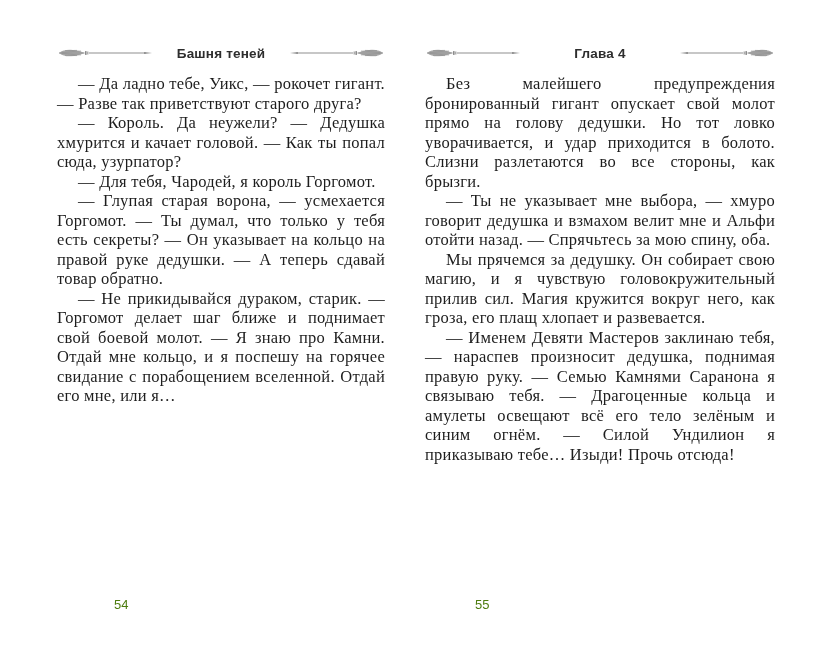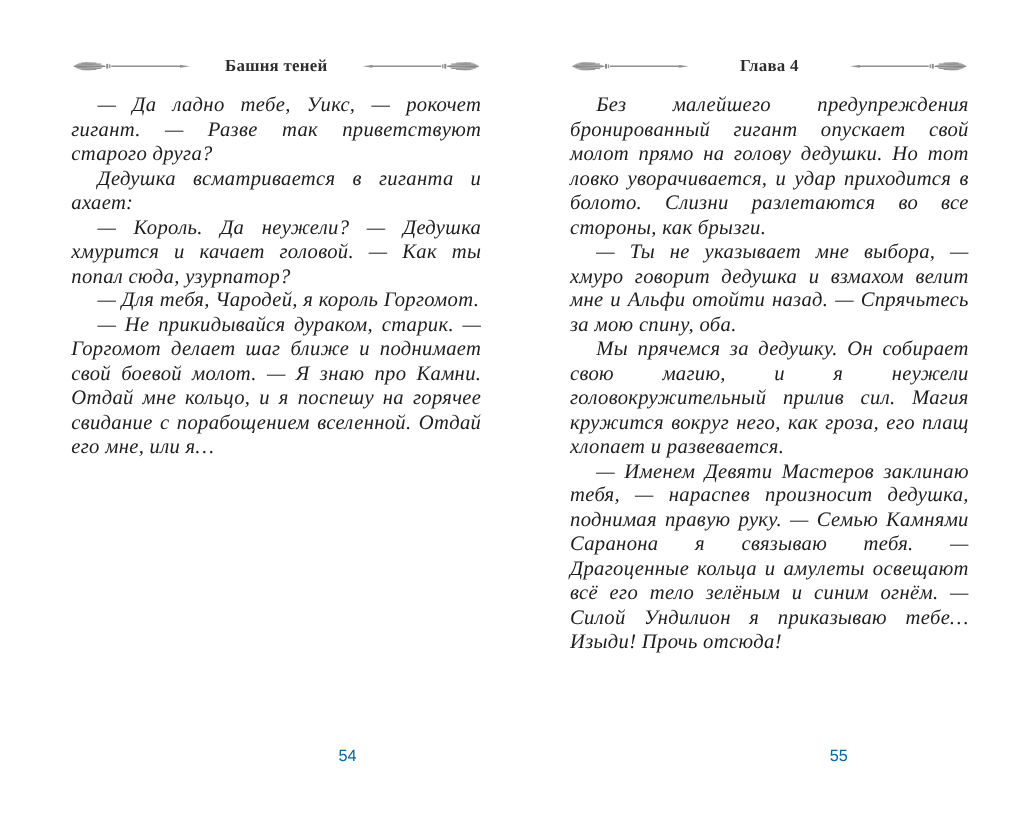--- a/index.html
+++ b/index.html
@@ -8,60 +8,58 @@
     background: #ffffff;
     font-family: "Liberation Serif", "DejaVu Serif", serif;
     color: #1d1d1d;
     position: relative;
     overflow: hidden;
   }
   .spread { display: flex; width: 820px; height: 656px; }
   .page { position: relative; width: 410px; height: 656px; }
   .page .content { position: relative; height: 100%; }
   .page.left  .content { margin: 0 25px 0 57px; }  
-  .page.right .content { margin: 0 45px 0 46px; }  
+  .page.right .content { margin: 0 45px 0 15px; }  
 
   .running-head {
     display: flex;
     justify-content: space-between;
     align-items: center;
     padding-top: 46px;
     height: 60px;
   }
   .head-title {
-    font-family: Liberation Serif, serif;
+    font-family: Liberation Sans, sans-serif;
     font-weight: 700;
     font-size: 13.5px;
     letter-spacing: 0.2px;
     color: #2e2e2e;
     white-space: nowrap;
     padding: 0 10px;
   }
   .orn { width: 96px; height: 10px; flex: 0 0 96px; display: flex; align-items: center; }
   .orn svg { width: 96px; height: 10px; display: block; }
   .orn-flip svg { transform: scaleX(-1); }
 
   .body-text { margin-top: 14px; }
   .para {
     font-size: 16.5px;
     line-height: 19.5px;
     letter-spacing: 0.25px;
     text-align: justify;
     text-indent: 21px;
     hyphens: none;
-    font-style: italic;
   }
 
   .page-number {
     position: absolute;
     bottom: 44px;
     font-family: "Liberation Sans", "DejaVu Sans", sans-serif;
     font-size: 13px;
-    color: #0369a1;
-    text-align: center;
+    color: #4d7c0f;
   }
   .page.left  .page-number { left: 57px; width: 328px; }
   .page.right .page-number { left: 50px; width: 330px; }
 </style>
 </head>
 <body>
 
 <div class="spread">
 
   <section class="page left">
@@ -87,23 +85,23 @@
             <rect x="28" y="3.1" width="1.6" height="3.8" fill="#8b8b8b"></rect>
             <rect x="30.2" y="3.5" width="1.2" height="3" fill="#9a9a9a"></rect>
             <line x1="32" y1="5" x2="89" y2="5" stroke="#8f8f8f" stroke-width="1.1"></line>
             <path d="M87 3.9 L95 5 L87 6.1 Z" fill="#8f8f8f"></path>
           </svg>
         </span>
       </header>
 
       <div class="body-text">
           <p class="para">— Да ладно тебе, Уикс, — рокочет гигант. — Разве так приветствуют старого друга?</p>
-          <p class="para">Дедушка всматривается в гиганта и ахает:</p>
           <p class="para">— Король. Да неужели? — Дедушка хмурится и качает головой. — Как ты попал сюда, узурпатор?</p>
           <p class="para">— Для тебя, Чародей, я король Горгомот.</p>
+          <p class="para">— Глупая старая ворона, — усмехается Горгомот. — Ты думал, что только у тебя есть секреты? — Он указывает на кольцо на правой руке дедушки. — А теперь сдавай товар обратно.</p>
           <p class="para">— Не прикидывайся дураком, старик. — Горгомот делает шаг ближе и поднимает свой боевой молот. — Я знаю про Камни. Отдай мне кольцо, и я поспешу на горячее свидание с порабощением вселенной. Отдай его мне, или я…</p>
         </div>
 
       <div class="page-number">54</div>
     </div>
   </section>
 
   <section class="page right">
     <div class="content">
       <header class="running-head">
@@ -128,21 +126,21 @@
             <rect x="30.2" y="3.5" width="1.2" height="3" fill="#9a9a9a"></rect>
             <line x1="32" y1="5" x2="89" y2="5" stroke="#8f8f8f" stroke-width="1.1"></line>
             <path d="M87 3.9 L95 5 L87 6.1 Z" fill="#8f8f8f"></path>
           </svg>
         </span>
       </header>
 
       <div class="body-text">
           <p class="para">Без малейшего предупреждения бронированный гигант опускает свой молот прямо на голову дедушки. Но тот ловко уворачивается, и удар приходится в болото. Слизни разлетаются во все стороны, как брызги.</p>
           <p class="para">— Ты не указывает мне выбора, — хмуро говорит дедушка и взмахом велит мне и Альфи отойти назад. — Спрячьтесь за мою спину, оба.</p>
-          <p class="para">Мы прячемся за дедушку. Он собирает свою магию, и я неужели головокружительный прилив сил. Магия кружится вокруг него, как гроза, его плащ хлопает и развевается.</p>
+          <p class="para">Мы прячемся за дедушку. Он собирает свою магию, и я чувствую головокружительный прилив сил. Магия кружится вокруг него, как гроза, его плащ хлопает и развевается.</p>
           <p class="para">— Именем Девяти Мастеров заклинаю тебя, — нараспев произносит дедушка, поднимая правую руку. — Семью Камнями Саранона я связываю тебя. — Драгоценные кольца и амулеты освещают всё его тело зелёным и синим огнём. — Силой Ундилион я приказываю тебе… Изыди! Прочь отсюда!</p>
         </div>
 
       <div class="page-number">55</div>
     </div>
   </section>
 
 </div>
 
 </body></html>

